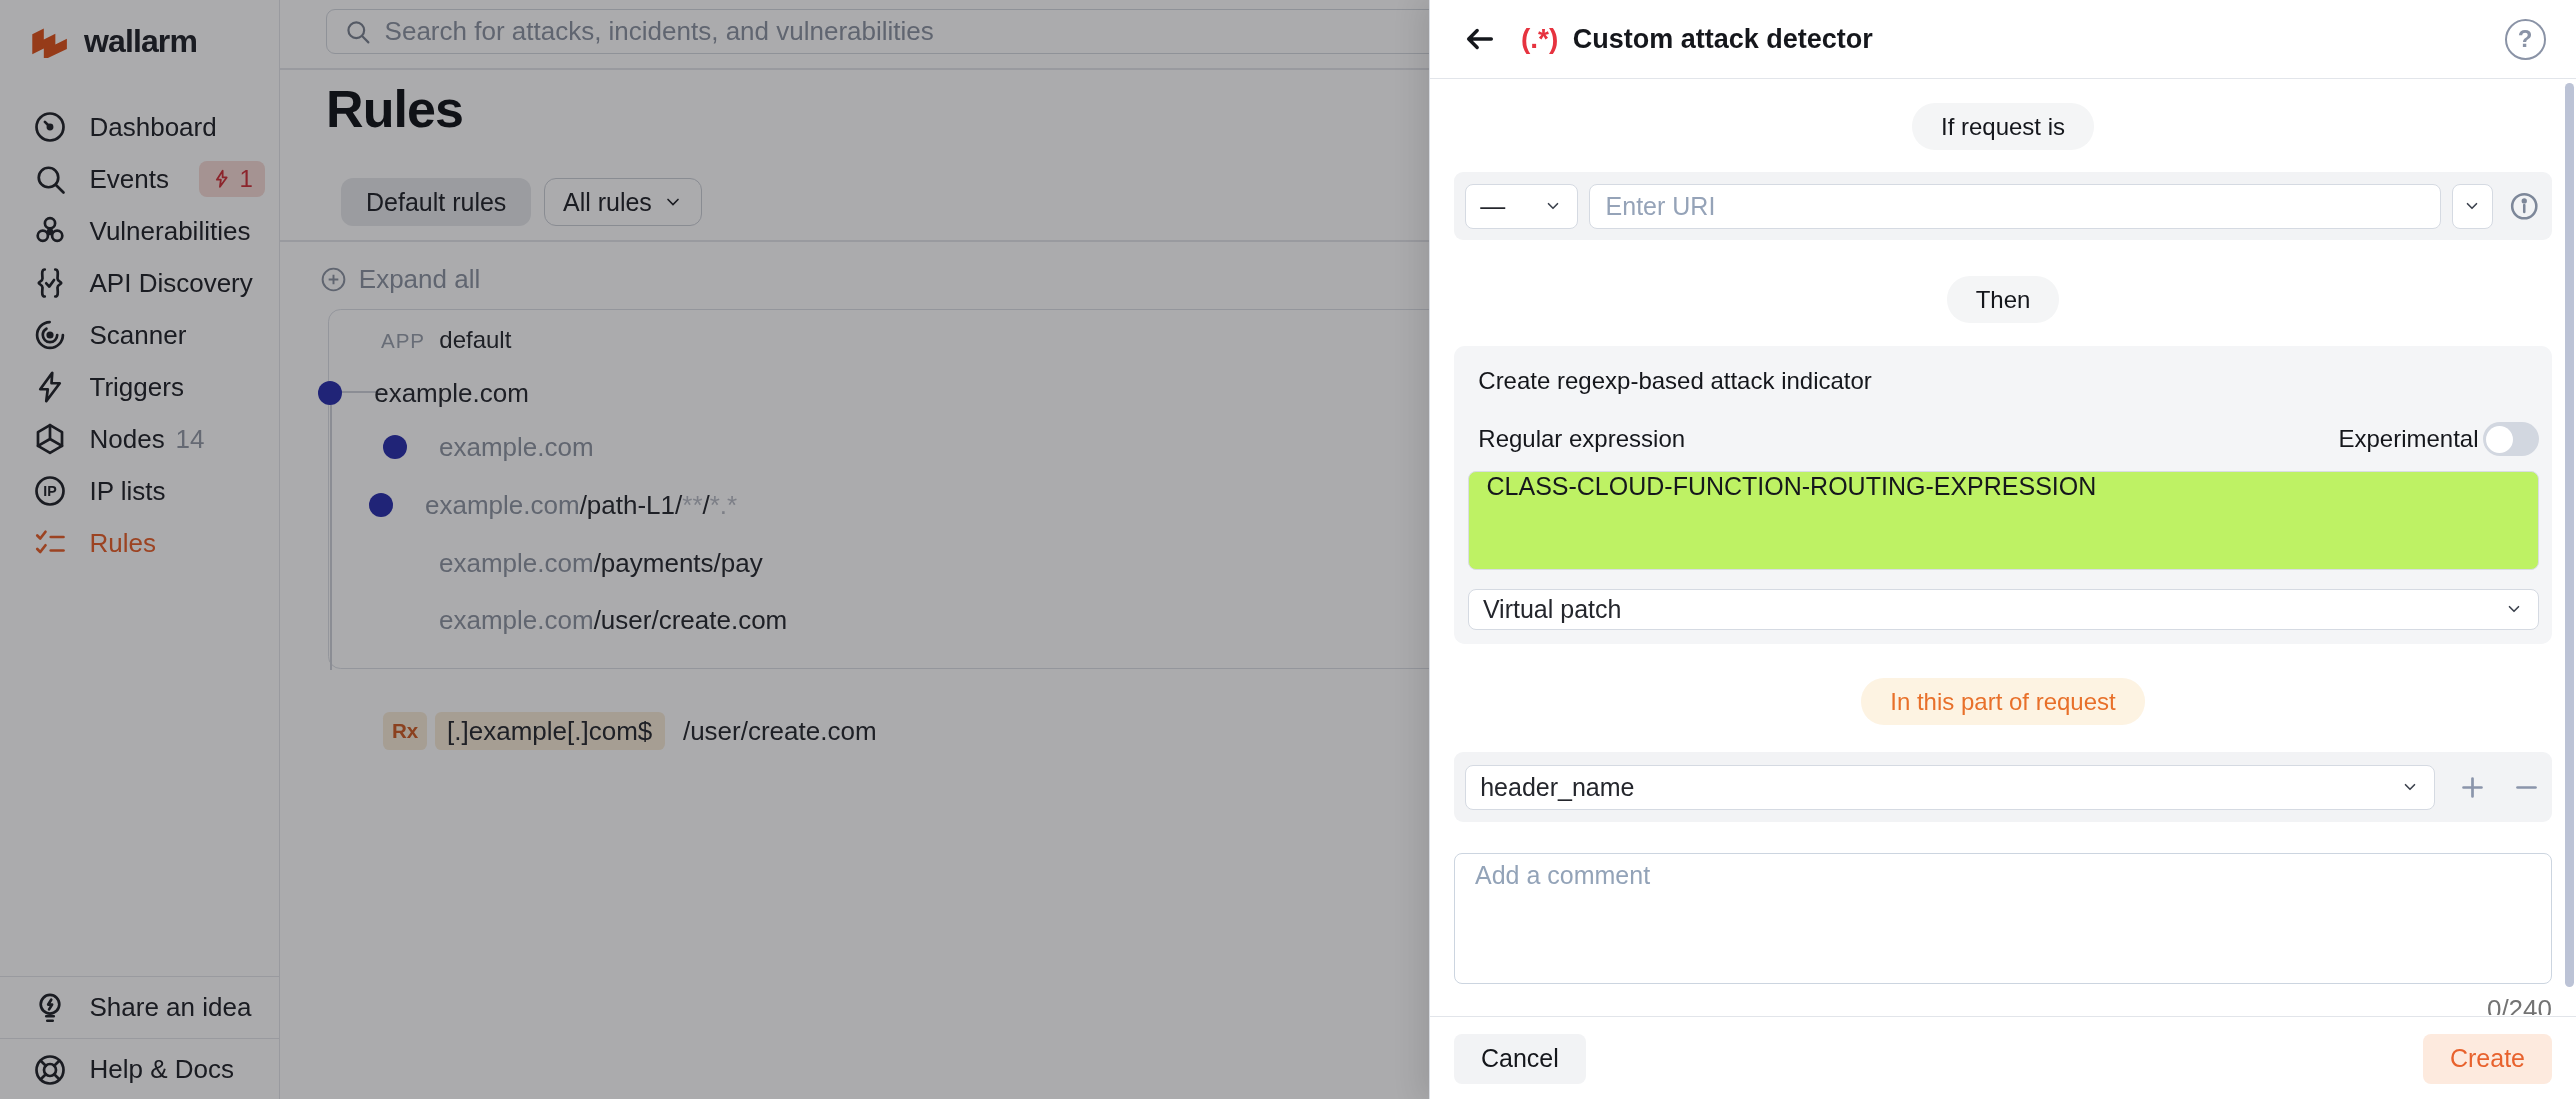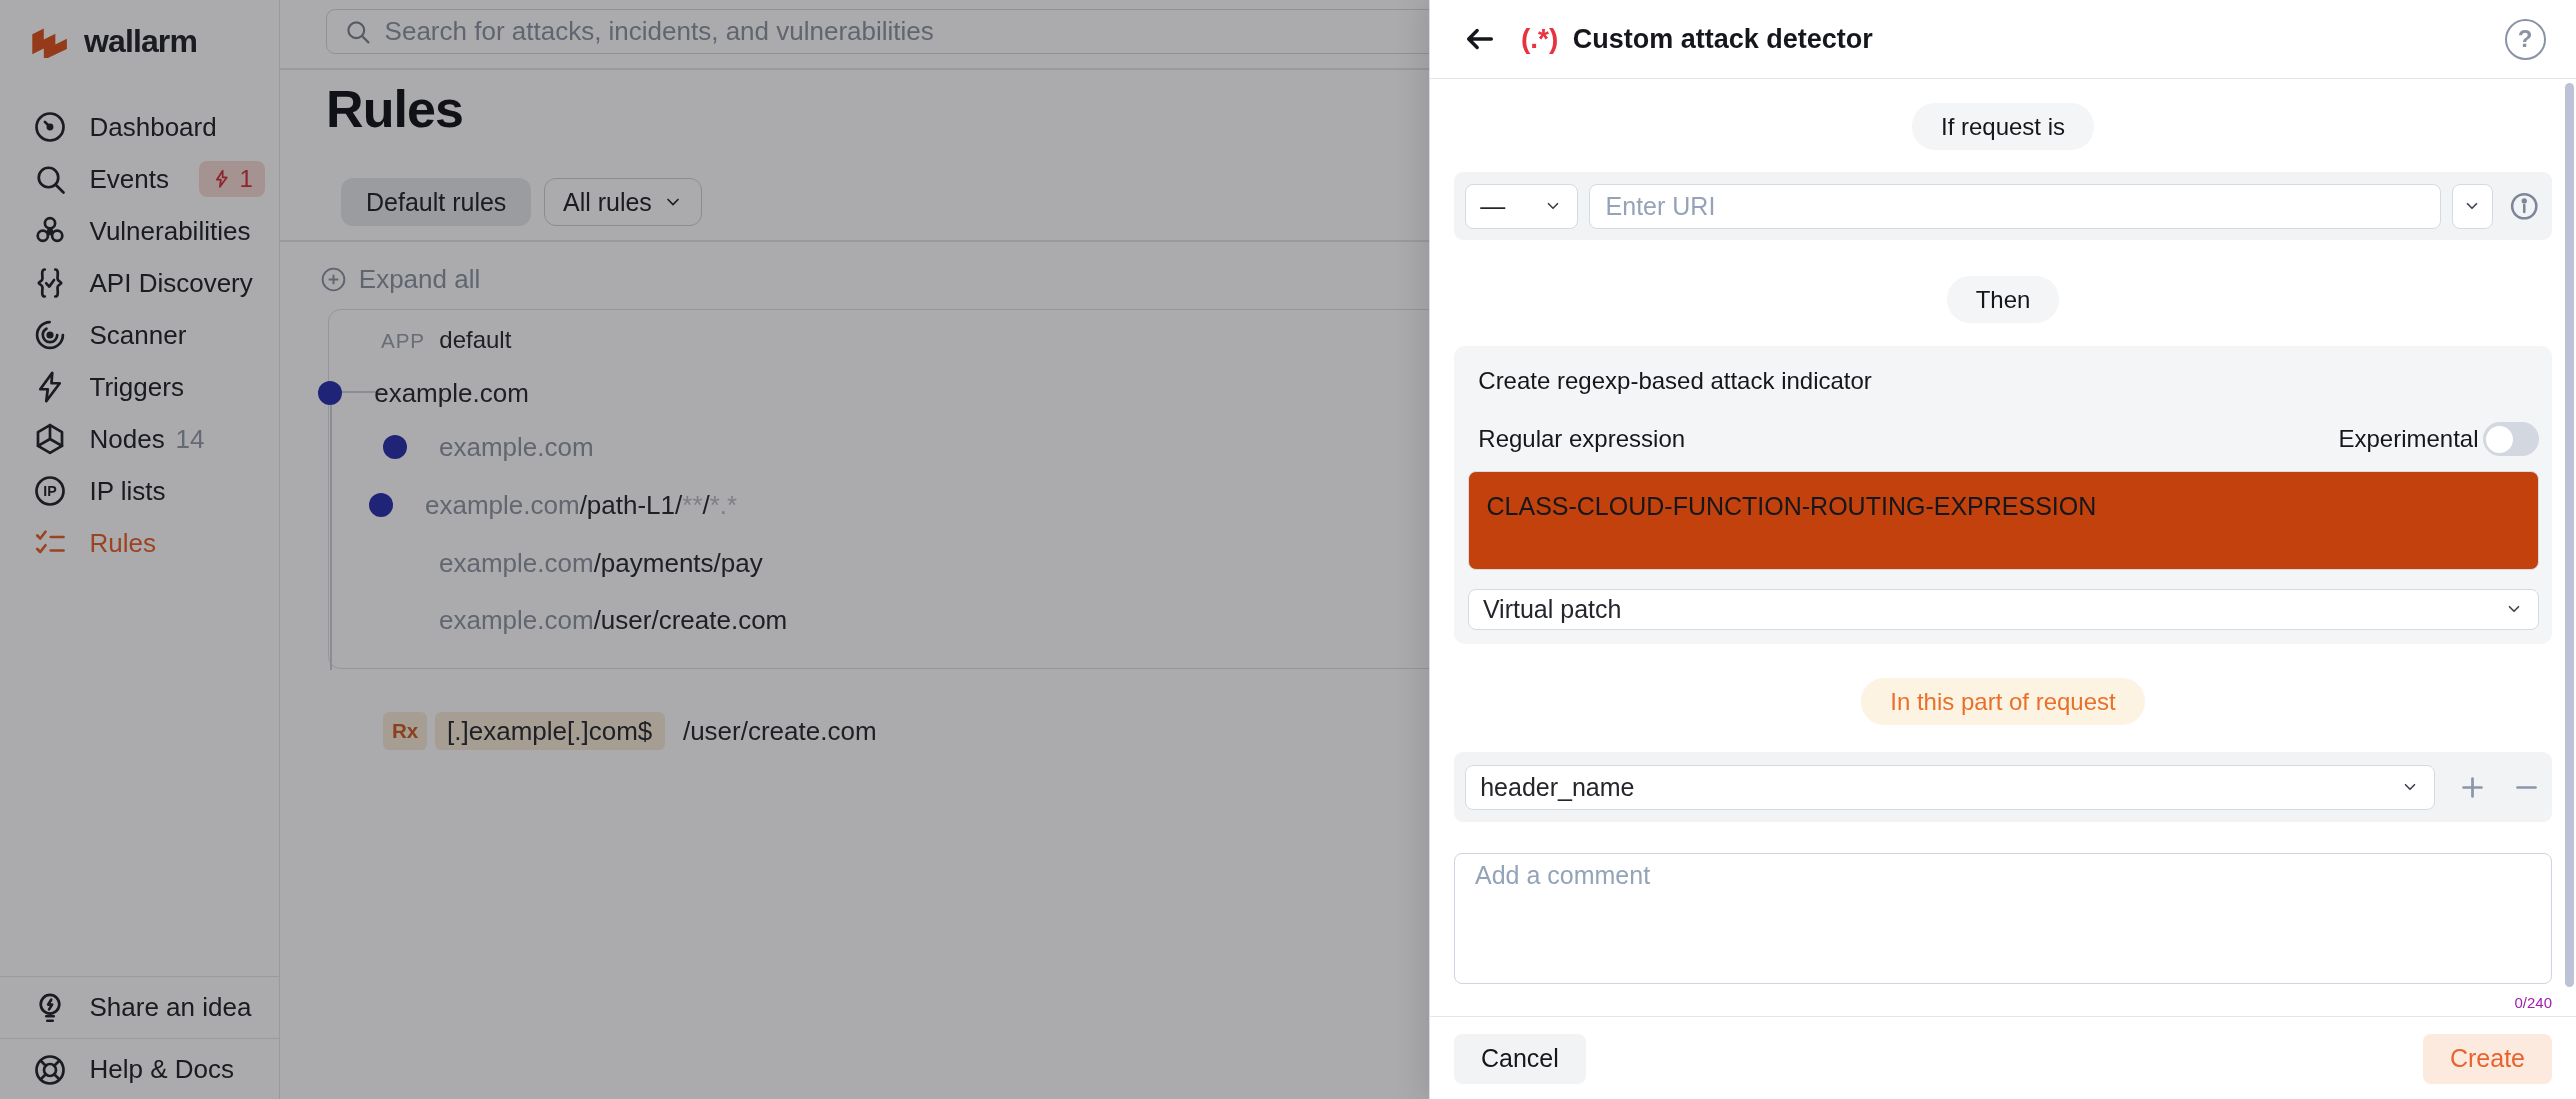--- a/index.html
+++ b/index.html
@@ -87,32 +87,32 @@
   .info-btn { width:34px; height:34px; display:flex; align-items:center; justify-content:center; margin-left:3.6px; cursor:pointer; }
   .info-btn svg { stroke:#7d8799; fill:none; stroke-width:2; stroke-linecap:round; }
 
   .action-card { margin-top:22.4px; background:#f4f5f7; border-radius:10.8px; padding:21.5px 13.5px 14.4px 13.5px; }
   .action-title { font-size:24px; color:#15171c; padding-left:10.8px; }
   .label-row { display:flex; align-items:center; margin-top:27px; padding-left:10.8px; height:34px; }
   .field-label { font-size:24px; color:#15171c; }
   .exp-wrap { margin-left:auto; display:flex; align-items:center; gap:4px; }
   .toggle { width:56px; height:34px; background:#d2d7e0; border-radius:17px; position:relative; cursor:pointer; flex:0 0 56px; }
   .toggle .knob { position:absolute; left:3.6px; top:3.6px; width:27px; height:27px; background:#fff; border-radius:50%; }
-  .regex-area { margin-top:14.4px; width:100%; height:99px; background:#c2410c; border:1.8px solid #d9dde3; border-radius:8px; padding:20px 18px; font-size:25px; color:#15171c; font-family:"Liberation Sans",sans-serif; resize:none; outline:none; }
+  .regex-area { margin-top:14.4px; width:100%; height:99px; background:#bef264; border:1.8px solid #d9dde3; border-radius:8px; padding:0 18px; font-size:25px; color:#15171c; font-family:"Liberation Sans",sans-serif; resize:none; outline:none; }
   .attack-select { margin-top:16px; height:41px; }
 
   .strip-part { margin-top:27px; height:70px; gap:23px; }
   .part-select { width:976px; }
   .icon-btn { width:30.5px; height:30.5px; display:flex; align-items:center; justify-content:center; cursor:pointer; }
   .icon-btn svg { stroke:#8b95ab; fill:none; stroke-width:2.4; stroke-linecap:round; }
   .plus-btn { margin-left:auto; }
 
   .comment-area { margin-top:30.5px; width:100%; height:131px; background:#fff; border:1.8px solid #ccd5e0; border-radius:8px; padding:7px 20px; font-size:25px; color:#c2410c; font-family:"Liberation Sans",sans-serif; resize:none; outline:none; }
   .comment-area::placeholder { color:#93a3b8; }
-  .char-counter { text-align:right; margin-top:7.2px; font-size:15px; color:#a21caf; }
+  .char-counter { text-align:right; margin-top:7.2px; font-size:26px; color:#737373; }
 
   .panel-footer { position:absolute; left:0; bottom:0; width:100%; height:84px; border-top:1.8px solid #e2e5ea; background:#fff; display:flex; align-items:center; justify-content:space-between; padding:12px 24px; }
   .btn { height:50px; display:flex; align-items:center; padding:0 27px; border-radius:8px; font-size:25px; cursor:pointer; border:none; font-family:"Liberation Sans",sans-serif; }
   .btn-cancel { background:#f2f3f5; color:#15171c; }
   .btn-create { background:#fdeade; color:#e8622d; }
 
   .scroll-thumb { position:absolute; right:1.8px; top:83px; width:9px; height:904px; background:#bcc3d6; border-radius:4.5px; }
 </style>
 </head>
 <body>

